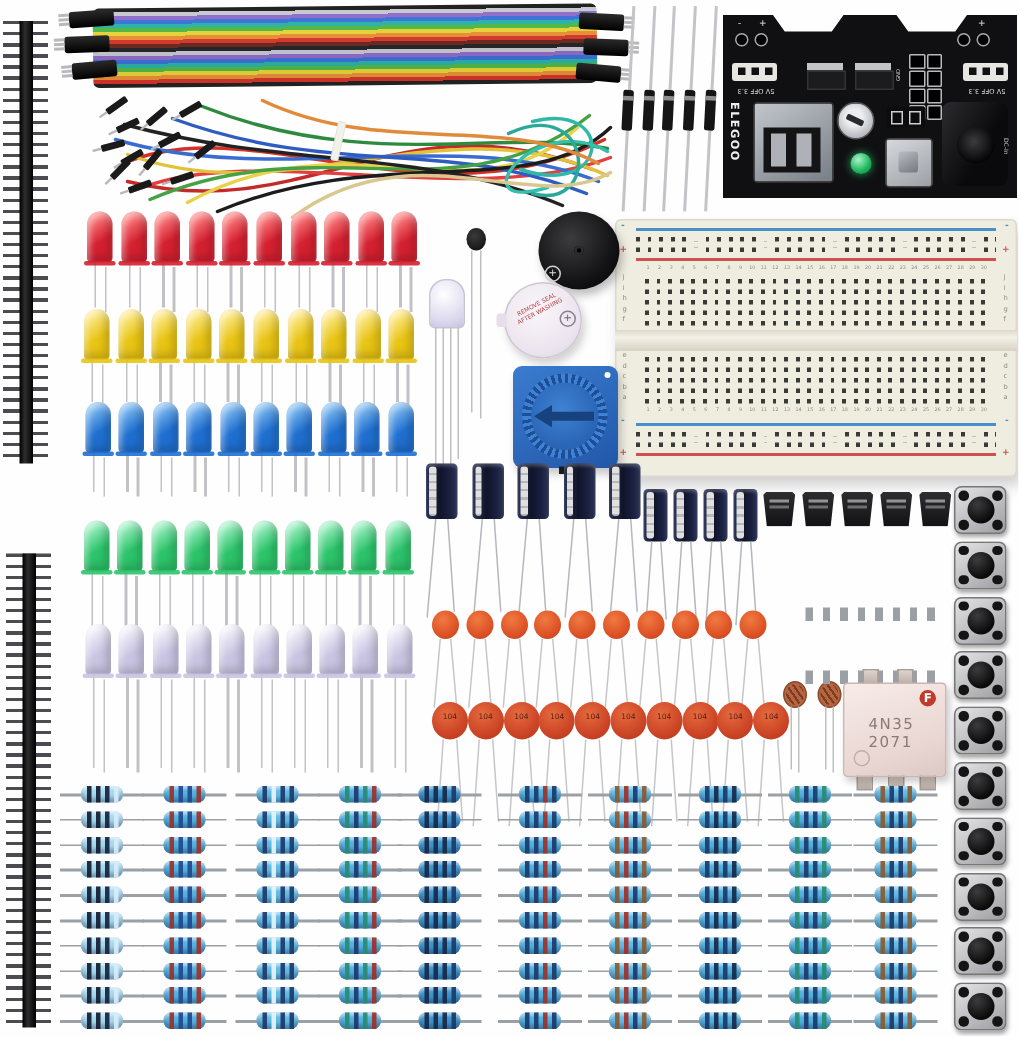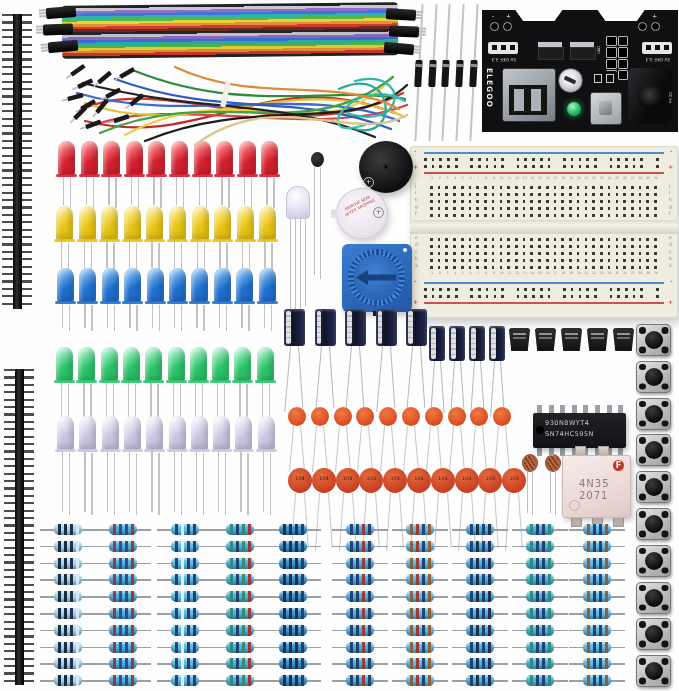--- a/index.html
+++ b/index.html
@@ -689,24 +689,20 @@
       <i class="leg" style="left:9px;height:44px"></i>
     </div>
   <div class="ldr" style="left: 545px;">
       <i class="leg" style="left:4px;height:42px"></i>
       <i class="leg" style="left:9px;height:44px"></i>
     </div>
     </div>
 
   <div class="icpins" style="left:537px;top:405px;width:88px"></div>
   <div class="icpins" style="left:537px;top:447px;width:88px"></div>
-  <div class="ic595">
-    <div class="t1">930N8WYT4</div>
-    <div class="t2">SN74HC595N</div>
-  </div>
   <div class="dippin" style="left:575px;top:446px"></div>
   <div class="dippin" style="left:598px;top:446px"></div>
   <div class="dippin" style="left:571px;top:515px"></div>
   <div class="dippin" style="left:592px;top:515px"></div>
   <div class="dippin" style="left:613px;top:515px"></div>
   <div class="ic4n35">
     <div class="flogo">F</div>
     <div class="t1">4N35</div>
     <div class="t2">2071</div>
   </div>

